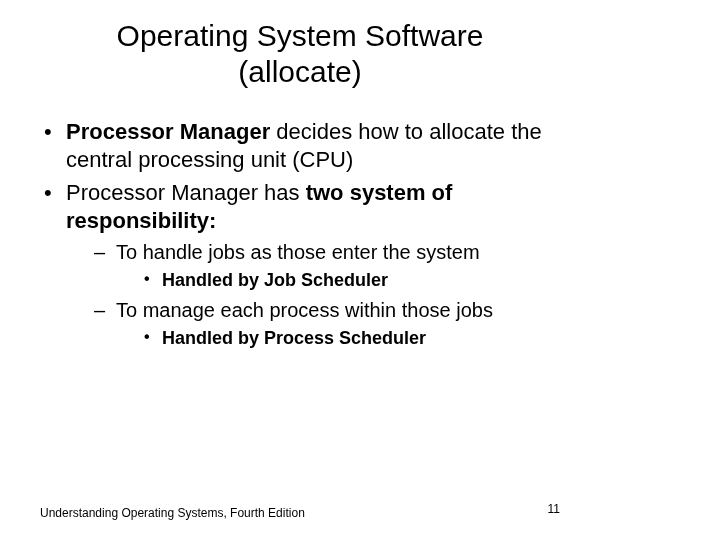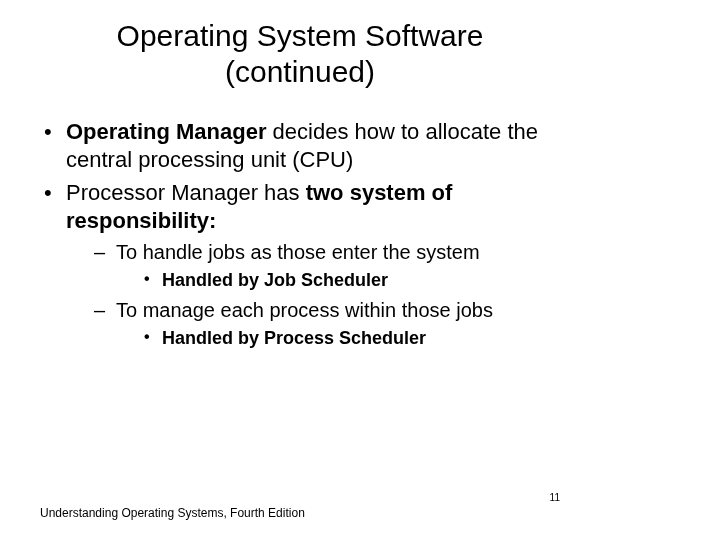--- a/index.html
+++ b/index.html
@@ -86,39 +86,39 @@
   .footer-left {
     position: absolute;
     left: 40px;
     bottom: 20px;
     font-size: 12px;
     margin-top: 44px;
   }
   .footer-right {
     position: absolute;
     right: 40px;
-    bottom: 37px;
-    font-size: 10px;
+    bottom: 24px;
+    font-size: 12px;
   }
   .b { font-weight: bold; }
 </style>
 </head>
 <body>
 
 <div class="slide">
 
   <div class="title">
     <span>Operating System Software</span><br>
-    <span>(continued)</span>
+    <span>(allocate)</span>
   </div>
 
   <div class="body">
     <ul class="lvl1">
       <li>
-        <span class="b">Operating Manager</span><span> decides how to allocate the central processing unit (CPU)</span>
+        <span class="b">Processor Manager</span><span> decides how to allocate the central processing unit (CPU)</span>
       </li>
       <li>
         <span>Processor Manager has </span><span class="b">two system of responsibility:</span>
         <ul class="lvl2">
           <li>
             <span>To handle jobs as those enter the system</span>
             <ul class="lvl3">
               <li>
                 <span>Handled by Job Scheduler</span>
               </li>

